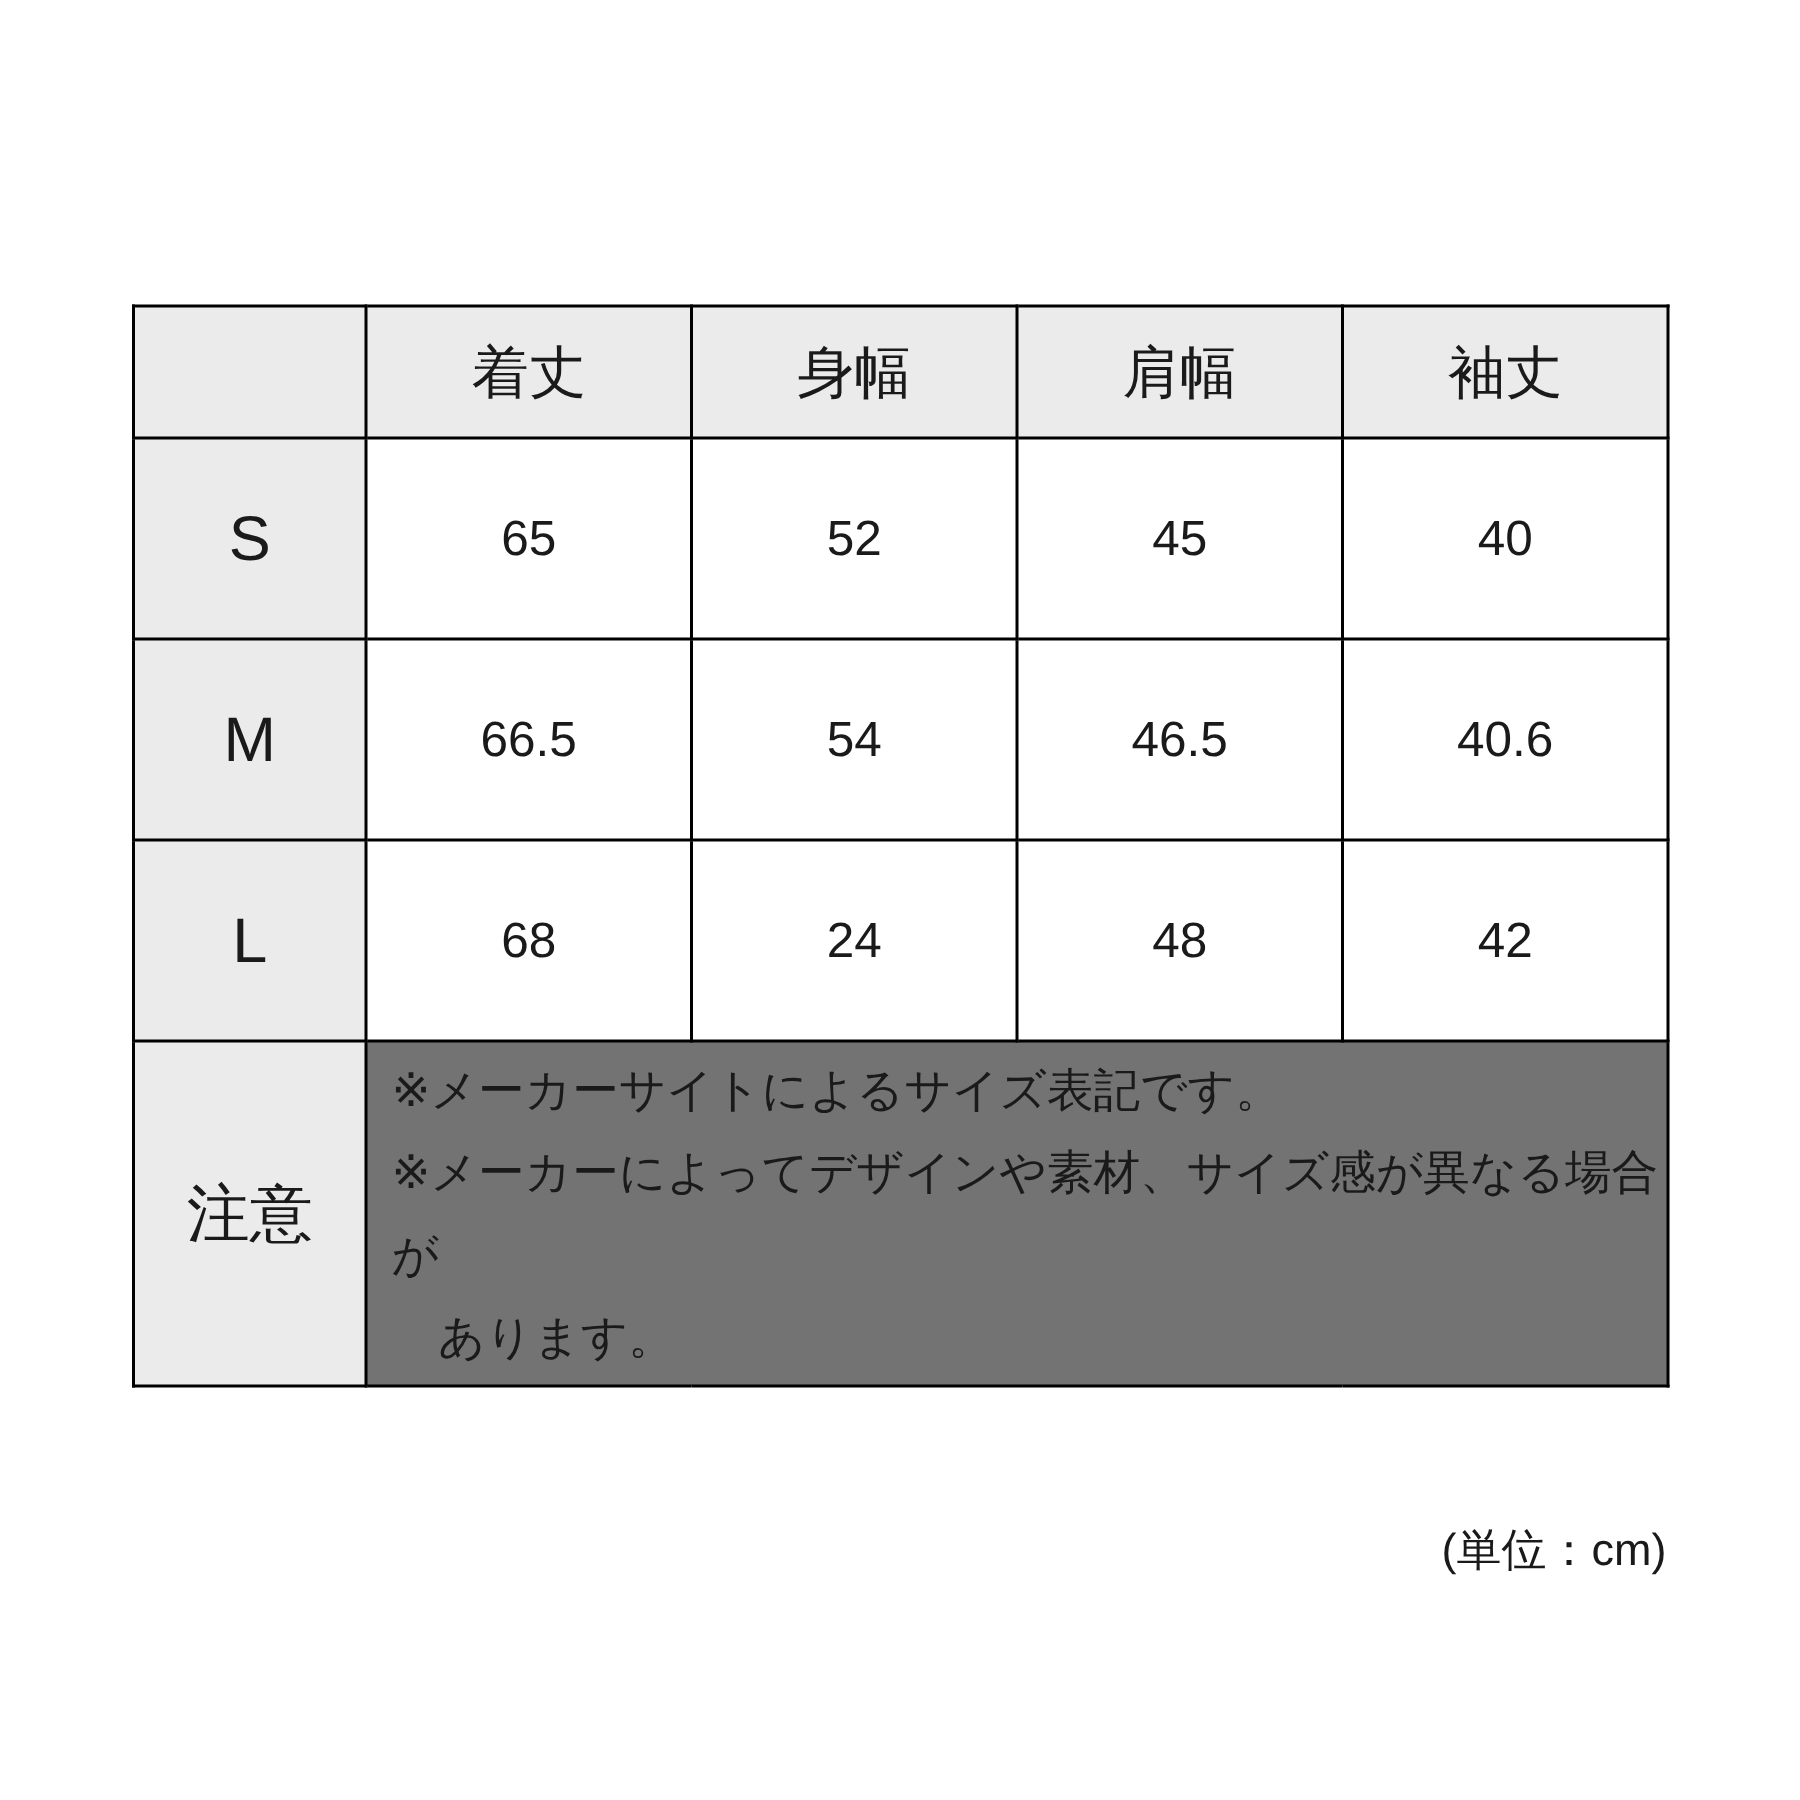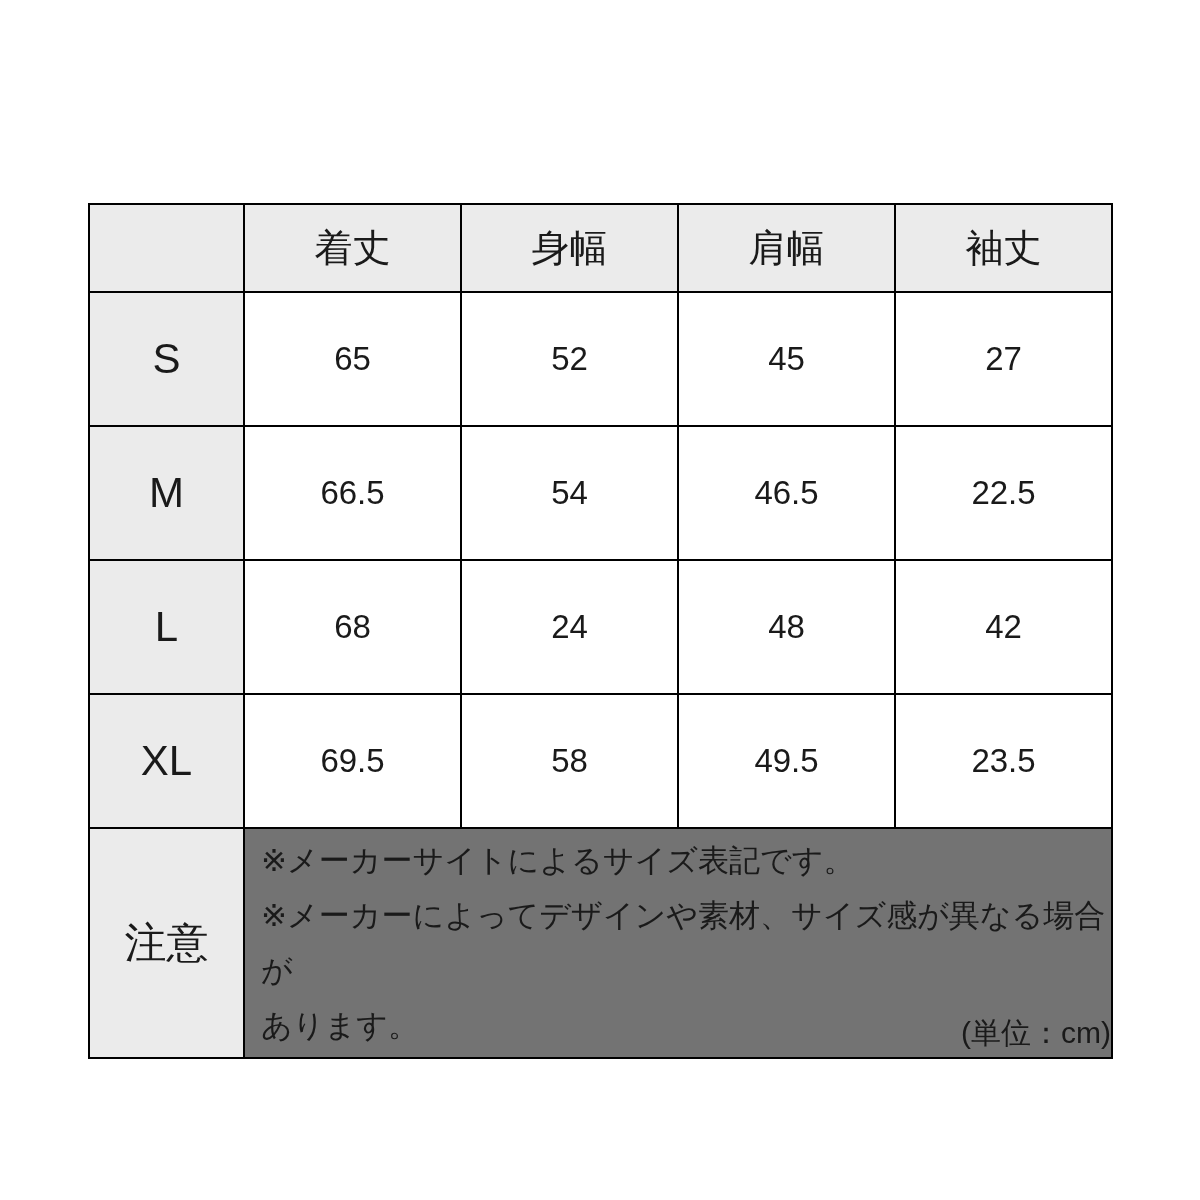--- a/index.html
+++ b/index.html
@@ -51,21 +51,21 @@
   tr.notes-row { height: 182px; }
   td.notes-cell {
     background: #737373;
     text-align: left;
     vertical-align: middle;
     padding: 4px 1px 4px 16px;
     font-size: 31px;
     line-height: 55px;
   }
   .note-line { margin: 0; }
-  .note-cont { }
+  .note-cont { margin-left: 31px; }
   .unit {
     position: absolute;
     left: 88px;
     top: 1013px;
     width: 1023px;
     text-align: right;
     font-size: 30px;
     color: #1a1a1a;
   }
 </style>
@@ -90,42 +90,35 @@
         <th>肩幅</th>
         <th>袖丈</th>
       </tr>
     </thead>
     <tbody>
       <tr class="size-row">
         <th class="row-label">S</th>
         <td class="value">65</td>
         <td class="value">52</td>
         <td class="value">45</td>
-        <td class="value">27</td>
+        <td class="value">40</td>
       </tr>
       <tr class="size-row">
         <th class="row-label">M</th>
         <td class="value">66.5</td>
         <td class="value">54</td>
         <td class="value">46.5</td>
-        <td class="value">22.5</td>
+        <td class="value">40.6</td>
       </tr>
       <tr class="size-row">
         <th class="row-label">L</th>
         <td class="value">68</td>
         <td class="value">24</td>
         <td class="value">48</td>
         <td class="value">42</td>
-      </tr>
-      <tr class="size-row">
-        <th class="row-label">XL</th>
-        <td class="value">69.5</td>
-        <td class="value">58</td>
-        <td class="value">49.5</td>
-        <td class="value">23.5</td>
       </tr>
       <tr class="notes-row">
         <th class="row-label">注意</th>
         <td class="notes-cell" colspan="4">
           <p class="note-line">※メーカーサイトによるサイズ表記です。</p>
           <p class="note-line">※メーカーによってデザインや素材、サイズ感が異なる場合が</p>
           <p class="note-line note-cont">あります。</p>
         </td>
       </tr>
     </tbody>

